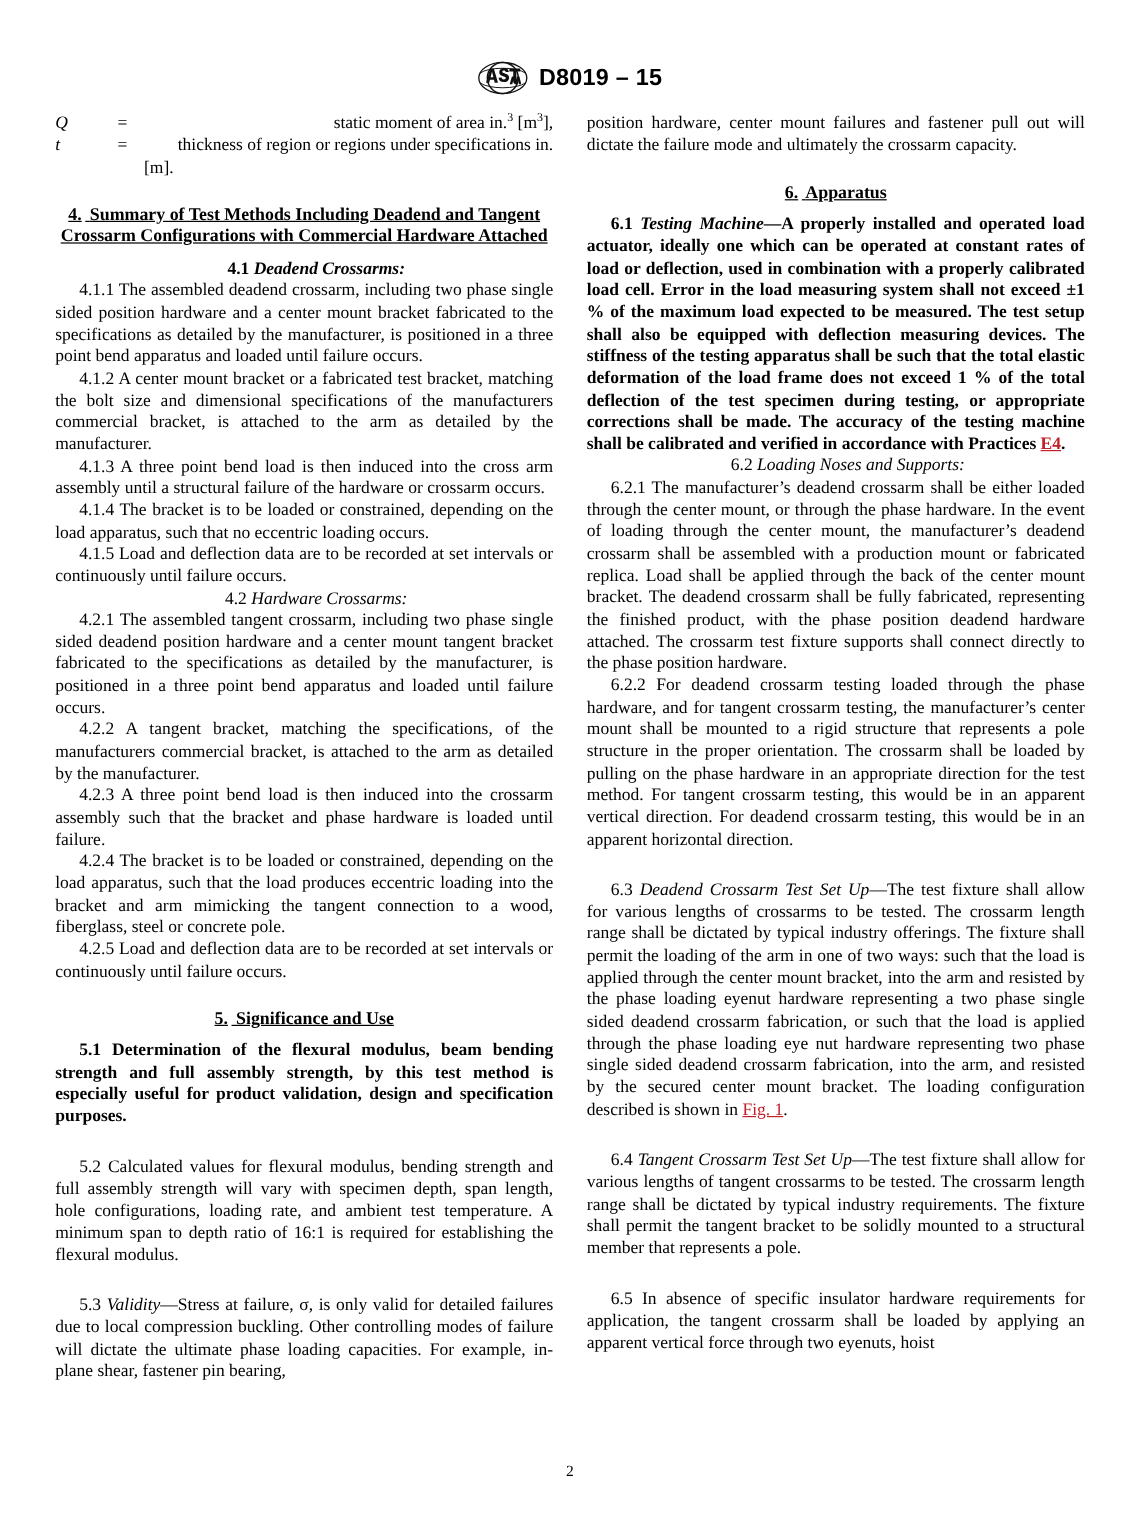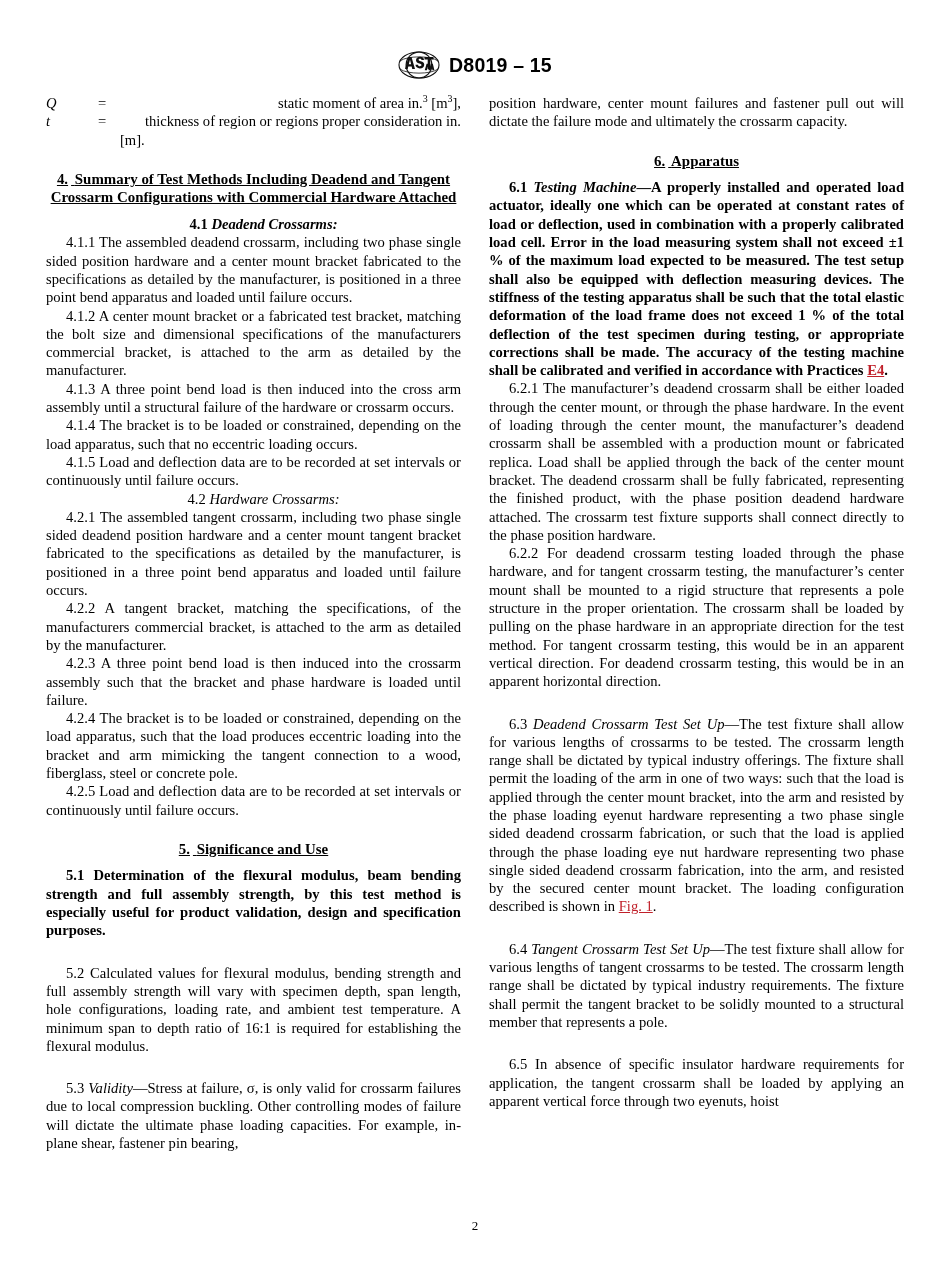--- a/index.html
+++ b/index.html
@@ -165,21 +165,21 @@
 
       <div class="deflist">
         <div class="defrow">
           <span class="defsym">Q</span>
           <span class="defeq">=</span>
           <span class="defval"><span>static moment of area in.</span><sup>3</sup><span> [m</span><sup>3</sup><span>],</span></span>
         </div>
         <div class="defrow">
           <span class="defsym">t</span>
           <span class="defeq">=</span>
-          <span class="defval">thickness of region or regions proper consideration in.</span>
+          <span class="defval">thickness of region or regions under specifications in.</span>
         </div>
         <div class="def-cont">[m].</div>
       </div>
 
       <h2 class="sect">
         <span class="num">4.</span>
         <span>Summary of Test Methods Including Deadend and Tangent Crossarm Configurations with Commercial Hardware Attached</span>
       </h2>
 
       <p class="subhead first-after-head"><span>4.1</span> <span class="it">Deadend Crossarms:</span></p>
@@ -198,35 +198,36 @@
       <p class="para">4.2.4 The bracket is to be loaded or constrained, depending on the load apparatus, such that the load produces eccentric loading into the bracket and arm mimicking the tangent connection to a wood, fiberglass, steel or concrete pole.</p>
       <p class="para">4.2.5 Load and deflection data are to be recorded at set intervals or continuously until failure occurs.</p>
 
       <h2 class="sect">
         <span class="num">5.</span>
         <span>Significance and Use</span>
       </h2>
 
       <p class="para first-after-head">5.1 Determination of the flexural modulus, beam bending strength and full assembly strength, by this test method is especially useful for product validation, design and specification purposes.</p>
       <p class="para gap">5.2 Calculated values for flexural modulus, bending strength and full assembly strength will vary with specimen depth, span length, hole configurations, loading rate, and ambient test temperature. A minimum span to depth ratio of 16:1 is required for establishing the flexural modulus.</p>
-      <p class="para gap"><span>5.3</span> <span class="it">Validity</span><span>—Stress at failure, σ, is only valid for crossarm failures due to local compression buckling. Other controlling modes of failure will dictate the ultimate phase loading capacities. For example, in-plane shear, fastener pin bearing,</span></p>
+      <p class="para gap"><span>5.3</span> <span class="it">Validity</span><span>—Stress at failure, σ, is only valid for detailed failures due to local compression buckling. Other controlling modes of failure will dictate the ultimate phase loading capacities. For example, in-plane shear, fastener pin bearing,</span></p>
 
     </div>
 
     <div class="col">
 
       <p class="para" style="text-indent:0">position hardware, center mount failures and fastener pull out will dictate the failure mode and ultimately the crossarm capacity.</p>
 
       <h2 class="sect">
         <span class="num">6.</span>
         <span>Apparatus</span>
       </h2>
 
       <p class="para first-after-head"><span>6.1</span> <span class="it">Testing Machine</span><span>—A properly installed and operated load actuator, ideally one which can be operated at constant rates of load or deflection, used in combination with a properly calibrated load cell. Error in the load measuring system shall not exceed ±1 % of the maximum load expected to be measured. The test setup shall also be equipped with deflection measuring devices. The stiffness of the testing apparatus shall be such that the total elastic deformation of the load frame does not exceed 1 % of the total deflection of the test specimen during testing, or appropriate corrections shall be made. The accuracy of the testing machine shall be calibrated and verified in accordance with Practices </span><a class="lnk" href="#">E4</a><span>.</span></p>
 
+      <p class="subhead gap"><span>6.2</span> <span class="it">Loading Noses and Supports:</span></p>
 
       <p class="para">6.2.1 The manufacturer’s deadend crossarm shall be either loaded through the center mount, or through the phase hardware. In the event of loading through the center mount, the manufacturer’s deadend crossarm shall be assembled with a production mount or fabricated replica. Load shall be applied through the back of the center mount bracket. The deadend crossarm shall be fully fabricated, representing the finished product, with the phase position deadend hardware attached. The crossarm test fixture supports shall connect directly to the phase position hardware.</p>
       <p class="para">6.2.2 For deadend crossarm testing loaded through the phase hardware, and for tangent crossarm testing, the manufacturer’s center mount shall be mounted to a rigid structure that represents a pole structure in the proper orientation. The crossarm shall be loaded by pulling on the phase hardware in an appropriate direction for the test method. For tangent crossarm testing, this would be in an apparent vertical direction. For deadend crossarm testing, this would be in an apparent horizontal direction.</p>
 
       <p class="para gap"><span>6.3</span> <span class="it">Deadend Crossarm Test Set Up</span><span>—The test fixture shall allow for various lengths of crossarms to be tested. The crossarm length range shall be dictated by typical industry offerings. The fixture shall permit the loading of the arm in one of two ways: such that the load is applied through the center mount bracket, into the arm and resisted by the phase loading eyenut hardware representing a two phase single sided deadend crossarm fabrication, or such that the load is applied through the phase loading eye nut hardware representing two phase single sided deadend crossarm fabrication, into the arm, and resisted by the secured center mount bracket. The loading configuration described is shown in </span><a class="lnk" href="#">Fig. 1</a><span>.</span></p>
 
       <p class="para gap"><span>6.4</span> <span class="it">Tangent Crossarm Test Set Up</span><span>—The test fixture shall allow for various lengths of tangent crossarms to be tested. The crossarm length range shall be dictated by typical industry requirements. The fixture shall permit the tangent bracket to be solidly mounted to a structural member that represents a pole.</span></p>
 
       <p class="para gap">6.5 In absence of specific insulator hardware requirements for application, the tangent crossarm shall be loaded by applying an apparent vertical force through two eyenuts, hoist</p>
 

